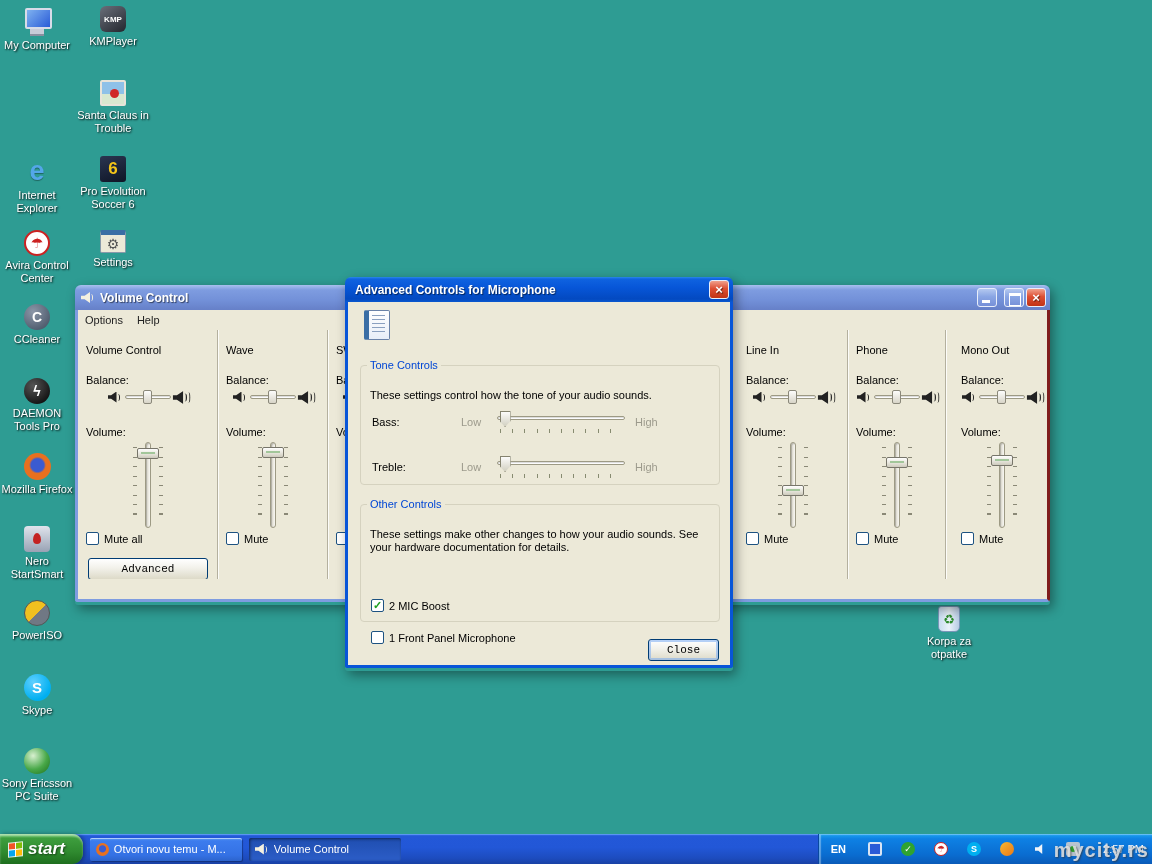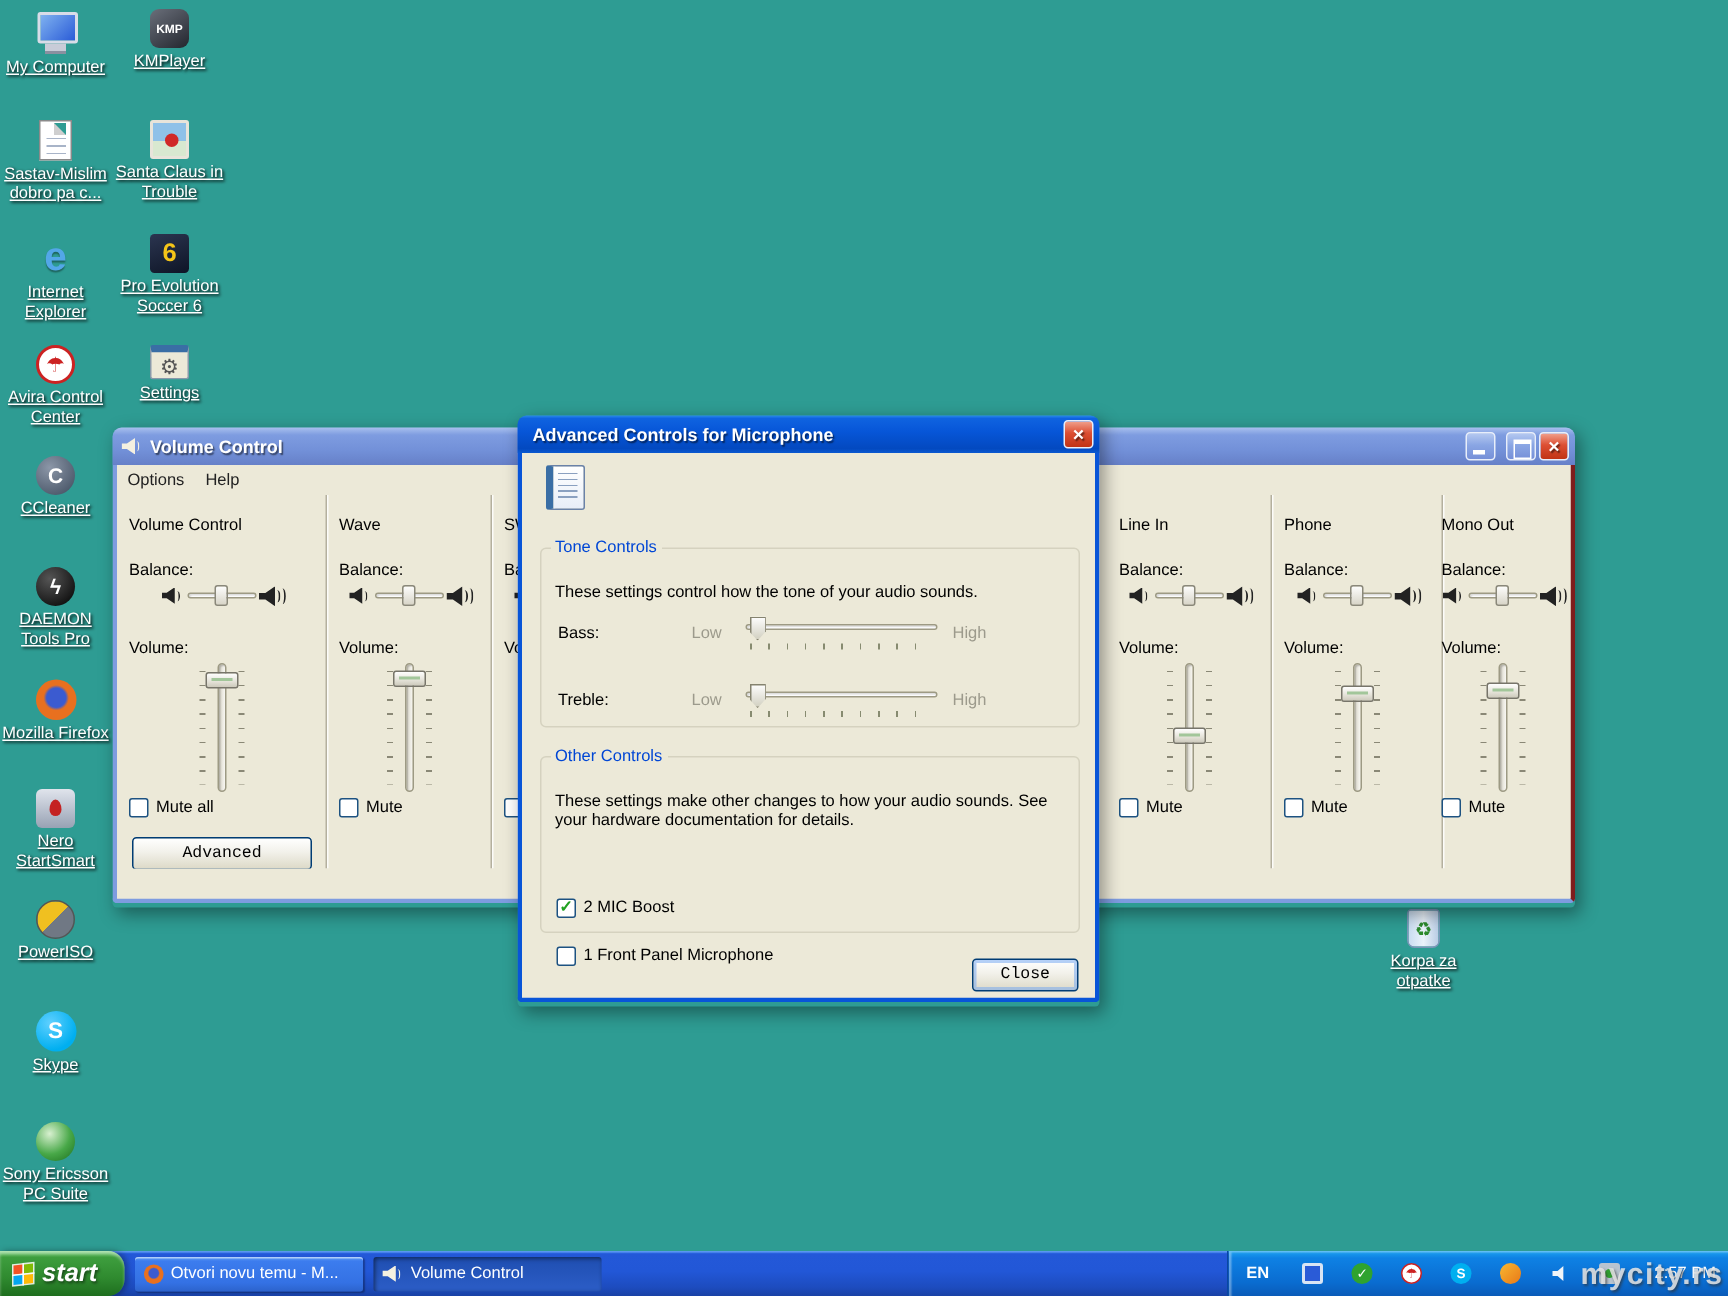--- a/index.html
+++ b/index.html
@@ -2,21 +2,21 @@
 <html><head>
 <meta charset="utf-8">
 <style>
   * { margin:0; padding:0; box-sizing:border-box; }
   html,body { width:1152px; height:864px; }
   body { font-family:"Liberation Sans",sans-serif; }
   .screen { position:relative; width:1152px; height:864px; overflow:hidden; background:#2E9C93; }
 
   
   .dicon { position:absolute; width:72px; text-align:center; cursor:default; }
-  .dicon-label { margin-top:3px; font-size:11px; line-height:13px; color:#fff; text-shadow:1px 1px 2px #000;text-decoration:underline; }
+  .dicon-label { margin-top:3px; font-size:11px; line-height:13px; color:#fff; text-shadow:1px 1px 2px #000; }
   .ic { width:30px; height:30px; margin:0 auto; position:relative; display:flex; align-items:center; justify-content:center; }
   .ic-computer::before { content:""; position:absolute; left:3px; top:2px; width:23px; height:17px; border:2px solid #D8DCE8; border-radius:2px; background:linear-gradient(135deg,#7FB2F0,#2A5BD7); }
   .ic-computer::after { content:""; position:absolute; left:8px; bottom:2px; width:14px; height:5px; background:#C8CCD8; box-shadow:0 2px 0 #8A90A0; }
   .ic-kmplayer { width:26px; height:26px; background:linear-gradient(145deg,#6A6F7A,#23262E); border-radius:6px; color:#fff; font-size:8px; font-weight:700; }
   .ic-kmplayer::after { content:"KMP"; }
   .ic-document { width:22px; height:27px; background:#fff; border:1px solid #8A8A8A; background-image:repeating-linear-gradient(to bottom,transparent 0 4px,#A8B4C8 4px 5px); background-size:13px 16px; background-position:4px 7px; background-repeat:no-repeat; }
   .ic-document::after { content:""; position:absolute; top:1px; right:3px; border:4px solid; border-color:#2E9C93 #2E9C93 #CFCFCF #CFCFCF; }
   .ic-santa { width:26px; height:26px; border:2px solid #E8E4DA; background:linear-gradient(180deg,#8FC1E8 0 55%,#D8E8D0 55%); border-radius:2px; }
   .ic-santa::after { content:""; position:absolute; left:8px; top:7px; width:9px; height:9px; border-radius:50%; background:#D02828; }
   .ic-ie { color:#53A7E8; font-size:27px; font-weight:700; text-shadow:0 1px 1px rgba(0,0,0,.35); }
@@ -77,21 +77,21 @@
   .balance-row { position:absolute; left:5px; right:5px; top:58px; height:18px; display:flex; align-items:center; justify-content:center; gap:3px; }
   .hslider { position:relative; width:46px; height:14px; }
   .htrack { position:absolute; left:0; right:0; top:5px; height:4px; background:#fff; border:1px solid #9D9A84; border-radius:2px; box-shadow:inset 1px 1px 1px rgba(0,0,0,.15); }
   .hthumb { position:absolute; top:0; left:50%; margin-left:-5px; width:9px; height:14px; background:linear-gradient(180deg,#FDFDFC,#D8D5C8); border:1px solid #8A887A; border-radius:2px; }
   .vslider { position:absolute; left:50%; margin-left:-18px; width:36px; top:112px; height:86px; }
   .vticks { position:absolute; top:5px; bottom:5px; width:4px; background:repeating-linear-gradient(180deg,#8A8876 0 1px,transparent 1px 9.5px); }
   .vticks.tl { left:3px; } .vticks.tr { right:3px; }
   .vtrack { position:absolute; left:50%; margin-left:-3px; width:6px; top:0; bottom:0; background:linear-gradient(90deg,#D8D5C8,#F8F7F2); border:1px solid #9D9A84; border-radius:3px; box-shadow:inset 1px 1px 1px rgba(0,0,0,.2); }
   .vthumb { position:absolute; left:50%; margin-left:-11px; width:22px; height:11px; background:linear-gradient(180deg,#FEFEFD,#E4E2D8 60%,#CDCABC); border:1px solid #77756A; border-radius:2px; }
   .vthumb::after { content:""; position:absolute; left:3px; right:3px; top:3px; height:2px; background:#A2C69A; }
-  .cb-row { position:absolute; left:8px; display:flex; align-items:flex-start; gap:5px; cursor:default; }
+  .cb-row { position:absolute; left:8px; display:flex; align-items:center; gap:5px; cursor:default; }
   .mute-row { top:202px; }
   .cb { width:13px; height:13px; background:#fff; border:1px solid #1D5281; border-radius:2px; display:flex; align-items:center; justify-content:center; font-size:11px; font-weight:700; color:#21A121; line-height:1; }
   .xp-btn { font-family:Liberation Mono, monospace; font-size:11px; color:#000; background:linear-gradient(180deg,#FFFFFF,#F2F1EA 45%,#DDDAC8); border:1px solid #003C74; border-radius:3px; cursor:default; }
   .advanced-btn { position:absolute; left:10px; top:228px; width:120px; height:22px; }
   .statusbar { position:absolute; left:0; right:0; bottom:0; height:20px; background:#ECE9D8; padding:2px; }
   .statusbar-inner { height:100%; border:1px solid; border-color:#ACA899 #fff #fff #ACA899; font-size:11px; padding:1px 5px; color:#000; }
 
   
   .dlg-body { font-size:11px; color:#000; }
   .intro-icon { position:absolute; left:16px; top:8px; width:26px; height:30px; background:linear-gradient(180deg,#FFFFFF,#E8EEF8); border:1px solid #6A82A8; border-left:5px solid #3A6EA5; border-radius:2px; }
@@ -139,24 +139,20 @@
 <div class="screen">
 
   <div class="dicon" style="left:1px;top:6px">
     <div class="ic ic-computer"></div>
     <div class="dicon-label">My Computer</div>
   </div>
   <div class="dicon" style="left:77px;top:6px">
     <div class="ic ic-kmplayer"></div>
     <div class="dicon-label">KMPlayer</div>
   </div>
-  <div class="dicon" style="left:1px;top:80px">
-    <div class="ic ic-document"></div>
-    <div class="dicon-label">Sastav-Mislim dobro pa c...</div>
-  </div>
   <div class="dicon" style="left:77px;top:80px">
     <div class="ic ic-santa"></div>
     <div class="dicon-label">Santa Claus in Trouble</div>
   </div>
   <div class="dicon" style="left:1px;top:156px">
     <div class="ic ic-ie"></div>
     <div class="dicon-label">Internet Explorer</div>
   </div>
   <div class="dicon" style="left:77px;top:156px">
     <div class="ic ic-pes6"></div>
@@ -341,21 +337,21 @@
               <span class="vtrack"></span>
               <span class="vticks tr"></span>
             <span class="vthumb" style="top: 50%;"></span>
           </div>
           <label class="cb-row mute-row">
             <span class="cb"></span>
             <span>Mute</span>
           </label>
         </div>
 
-        <div class="vc-panel" style="left:770px;width:114px">
+        <div class="vc-panel" style="left:770px;width:98px">
           <div class="panel-title">Phone</div>
           <div class="panel-label bal-label">Balance:</div>
           <div class="balance-row">
             <span class="spk">
                 <i class="spk-body"></i>
                 <i class="spk-wave"></i>
               </span>
             <span class="hslider">
                 <span class="htrack"></span>
                 <span class="hthumb"></span>

